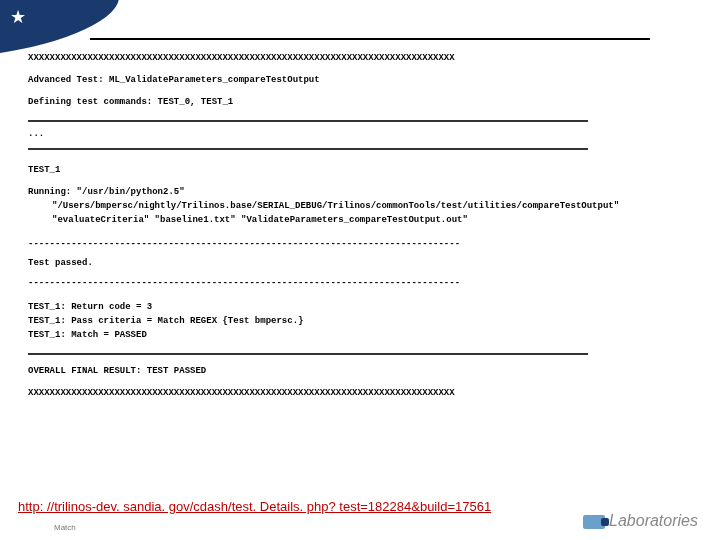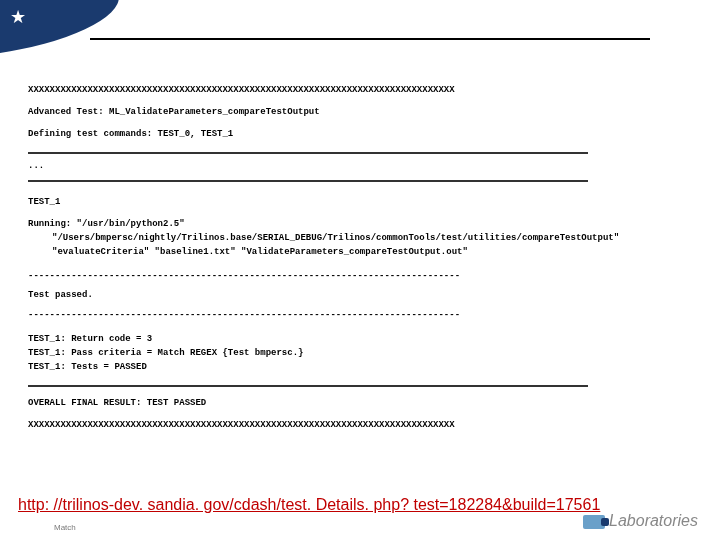--- a/index.html
+++ b/index.html
@@ -10,29 +10,29 @@
   .swoosh { position: absolute; top: 0; left: 0; width: 120px; height: 60px; overflow: hidden; }
   .swoosh .band { position: absolute; border-radius: 50%; }
   .swoosh .red   { width: 260px; height: 80px; background: #b22234; top: -50px; left: -140px; transform: rotate(-8deg); }
   .swoosh .white { width: 260px; height: 80px; background: #fff;    top: -38px; left: -140px; transform: rotate(-8deg); }
   .swoosh .blue  { width: 260px; height: 80px; background: #1a3a6e; top: -26px; left: -140px; transform: rotate(-8deg); }
   .swoosh .star  { position: absolute; color: #fff; font-size: 18px; top: 6px; left: 10px; }
 
   .title { position: absolute; top: 10px; left: 168px; font-size: 21px; font-weight: bold; font-style: italic; color: #000; }
   .title-rule { position: absolute; top: 38px; left: 90px; width: 560px; height: 2px; background: #000; }
 
-  .body { position: absolute; top: 52px; left: 28px; width: 672px; margin-top: 32px; }
+  .body { position: absolute; top: 52px; left: 28px; width: 672px; }
   .mono { font-family: "Courier New", Courier, monospace; font-size: 9px; font-weight: bold; color: #000; line-height: 1.55; white-space: pre; }
   .hr-thick { height: 2px; background: #333; margin: 6px 0; width: 560px; }
   .hr-dash { font-family: "Courier New", Courier, monospace; font-size: 9px; font-weight: bold; letter-spacing: 0; white-space: pre; margin: 6px 0; }
   .gap { height: 8px; }
   .gap-s { height: 4px; }
   .indent { padding-left: 24px; }
 
-  .link { position: absolute; left: 18px; bottom: 26px; color: #c00000; font-size: 16px; text-decoration: underline; font-family: Arial, Helvetica, sans-serif; }
+  .link { position: absolute; left: 18px; bottom: 26px; color: #c00000; font-size: 13px; text-decoration: underline; font-family: Arial, Helvetica, sans-serif; }
 
   .footer-page { position: absolute; left: 54px; bottom: 8px; font-size: 8px; color: #7a7a7a; }
   .footer-lab  { position: absolute; right: 22px; bottom: 10px; font-size: 16px; color: #888; font-style: italic; }
   .footer-lab .logo { display:inline-block; width:22px; height:14px; background:#6aa0c9; border-radius:2px; margin-right:4px; vertical-align:middle; position:relative; }
   .footer-lab .logo::after { content:""; position:absolute; right:-4px; top:3px; width:8px; height:8px; background:#1a3a6e; border-radius:2px; }
 </style>
 </head>
 <body>
 
 <div class="slide">
@@ -62,21 +62,21 @@
     <div class="mono">Running: "/usr/bin/python2.5"</div>
     <div class="mono indent">"/Users/bmpersc/nightly/Trilinos.base/SERIAL_DEBUG/Trilinos/commonTools/test/utilities/compareTestOutput"</div>
     <div class="mono indent">"evaluateCriteria" "baseline1.txt" "ValidateParameters_compareTestOutput.out"</div>
     <div class="gap-s"></div>
     <div class="hr-dash mono">--------------------------------------------------------------------------------</div>
     <div class="mono">Test passed.</div>
     <div class="hr-dash mono">--------------------------------------------------------------------------------</div>
     <div class="gap-s"></div>
     <div class="mono">TEST_1: Return code = 3</div>
     <div class="mono">TEST_1: Pass criteria = Match REGEX {Test bmpersc.}</div>
-    <div class="mono">TEST_1: Tests = PASSED</div>
+    <div class="mono">TEST_1: Match = PASSED</div>
     <div class="gap-s"></div>
     <div class="hr-thick"></div>
     <div class="gap-s"></div>
     <div class="mono">OVERALL FINAL RESULT: TEST PASSED</div>
     <div class="gap"></div>
     <div class="mono">XXXXXXXXXXXXXXXXXXXXXXXXXXXXXXXXXXXXXXXXXXXXXXXXXXXXXXXXXXXXXXXXXXXXXXXXXXXXXXX</div>
   </div>
 
   <a class="link" href="#">http: //trilinos-dev. sandia. gov/cdash/test. Details. php? test=182284&amp;build=17561</a>
 

